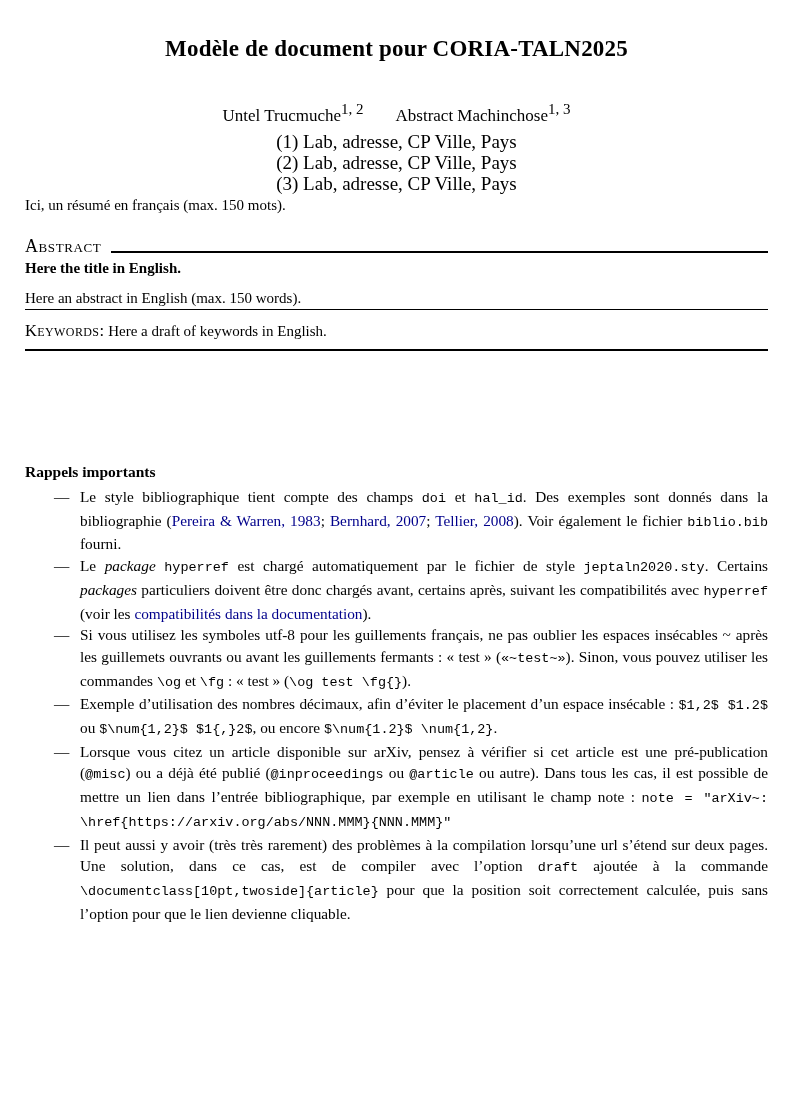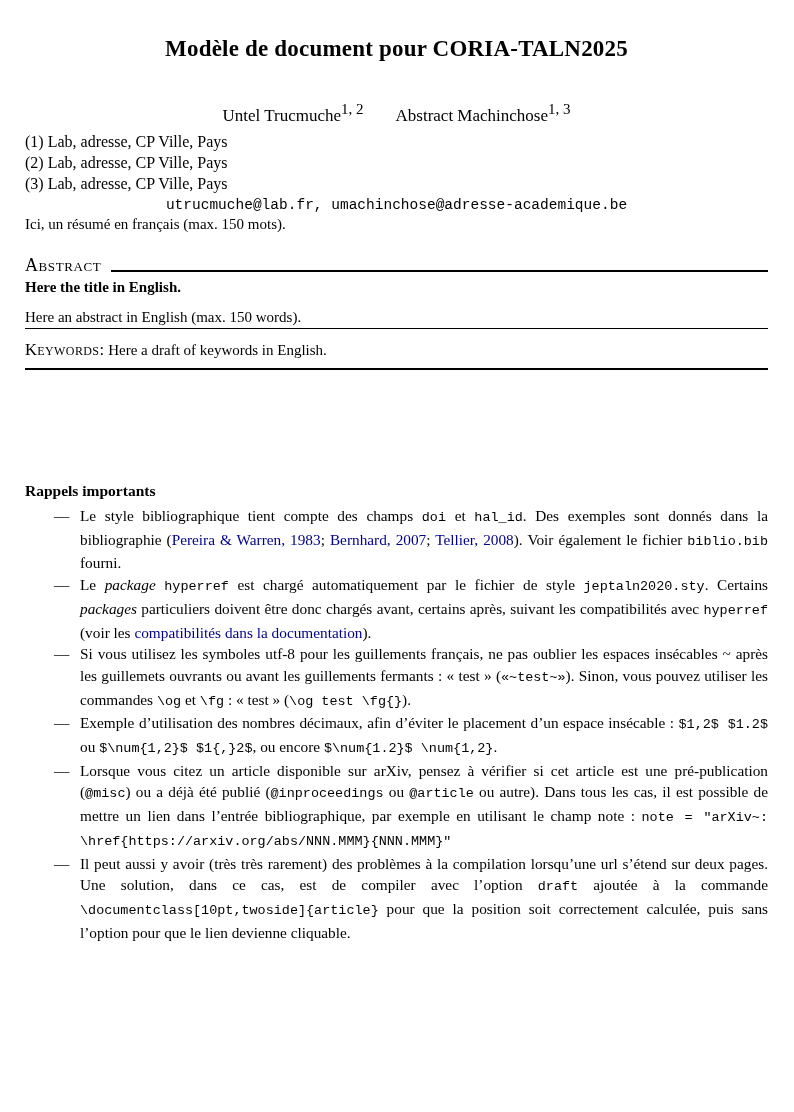--- a/index.html
+++ b/index.html
@@ -24,21 +24,22 @@
   }
   .authors-line {
     margin-top: 44px;
     text-align: center;
     font-size: 17px;
   }
   .author + .author { margin-left: 32px; }
   .author sup { font-size: 15px; line-height: 0; text-align: right; }
   .affiliations { margin-top: 5px; }
   .affiliation {
-    font-size: 16px;
+    text-align: center;
+    font-size: 19px;
     line-height: 21px;
     font-family: Liberation Serif, serif;
   }
   .emails-line {
     margin-top: 3px;
     text-align: center;
     font-family: "Liberation Mono", monospace;
     font-size: 14.5px;
   }
   .label-row {
@@ -114,21 +115,20 @@
   <div class="authors-line">
     <span class="author"><span>Untel Trucmuche</span><sup>1, 2</sup></span><span class="author"><span>Abstract Machinchose</span><sup>1, 3</sup></span>
   </div>
 
   <div class="affiliations">
     <div class="affiliation">(1) Lab, adresse, CP Ville, Pays</div>
     <div class="affiliation">(2) Lab, adresse, CP Ville, Pays</div>
     <div class="affiliation">(3) Lab, adresse, CP Ville, Pays</div>
   </div>
 
-  <div class="emails-line">utrucmuche@lab.fr, umachinchose@adresse-academique.be</div>
 
   <div class="abs-text">Ici, un résumé en français (max. 150 mots).</div>
 
   <div class="label-row abstract-row2">
     <span class="sc-label">Abstract</span>
     <span class="fill-rule"></span>
   </div>
   <div class="abs-title">Here the title in English.</div>
   <div class="abs-text underlined">Here an abstract in English (max. 150 words).</div>
 

